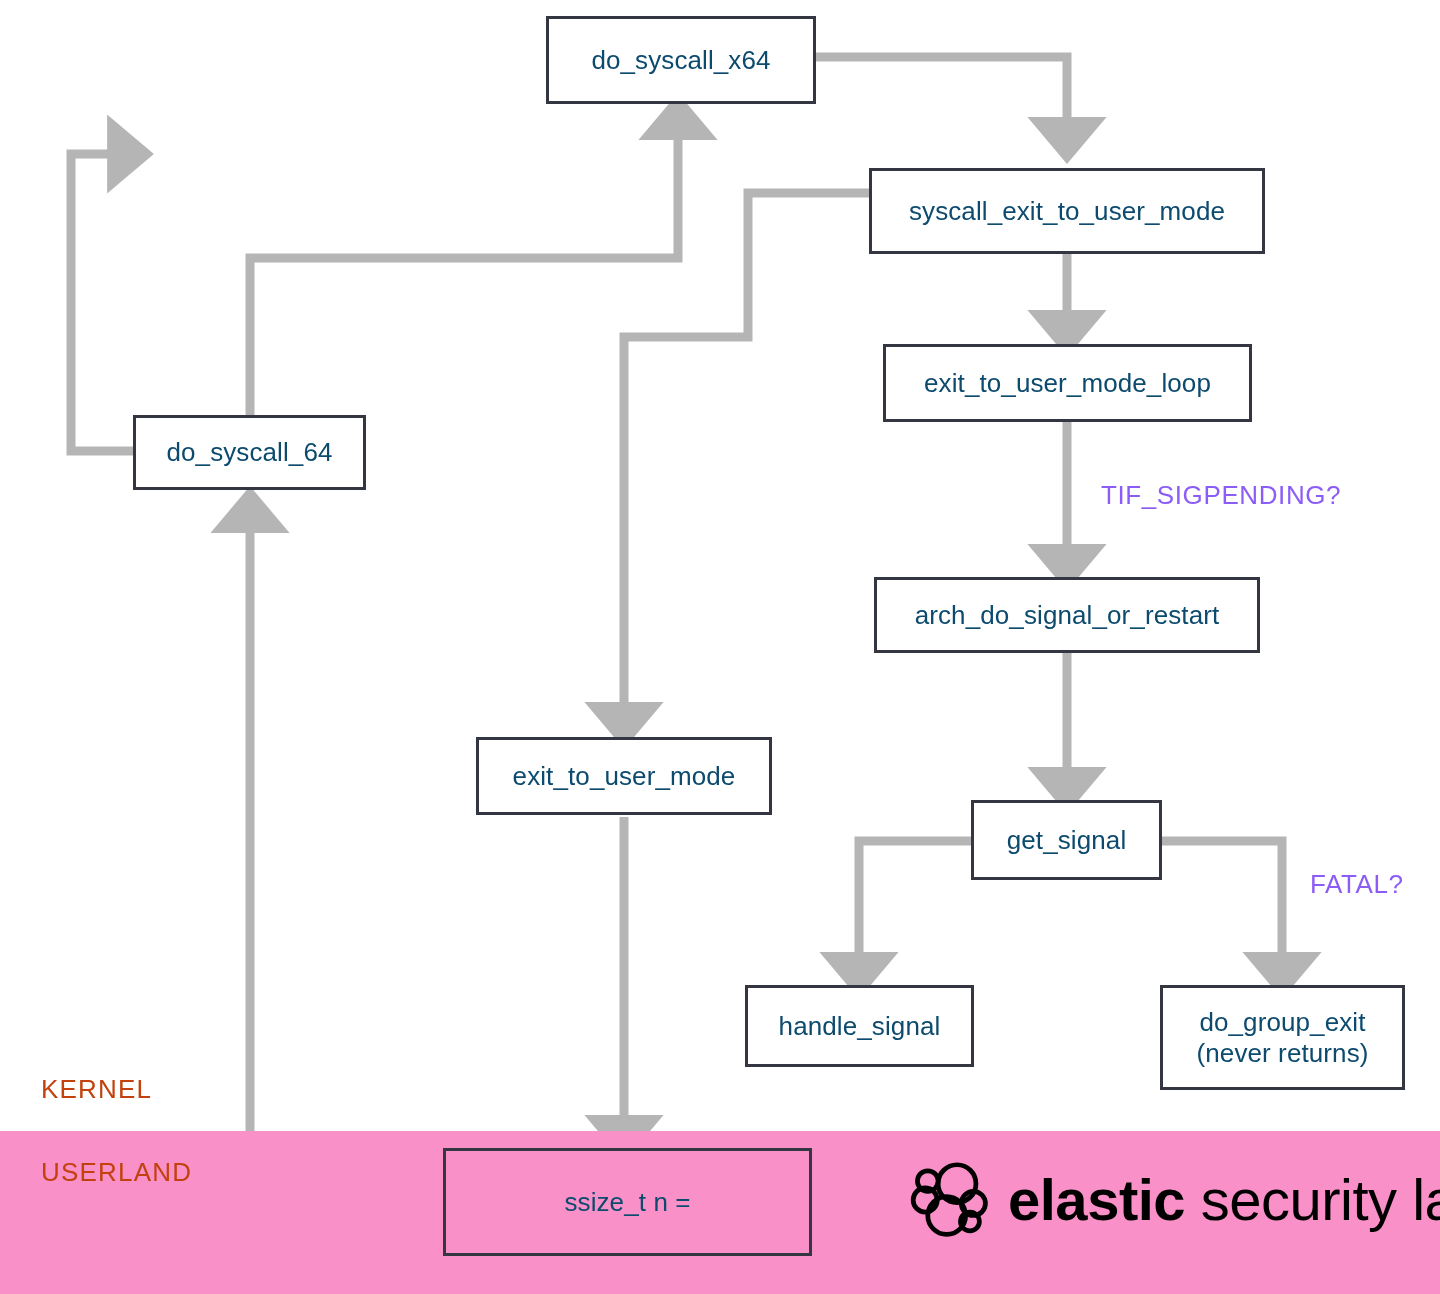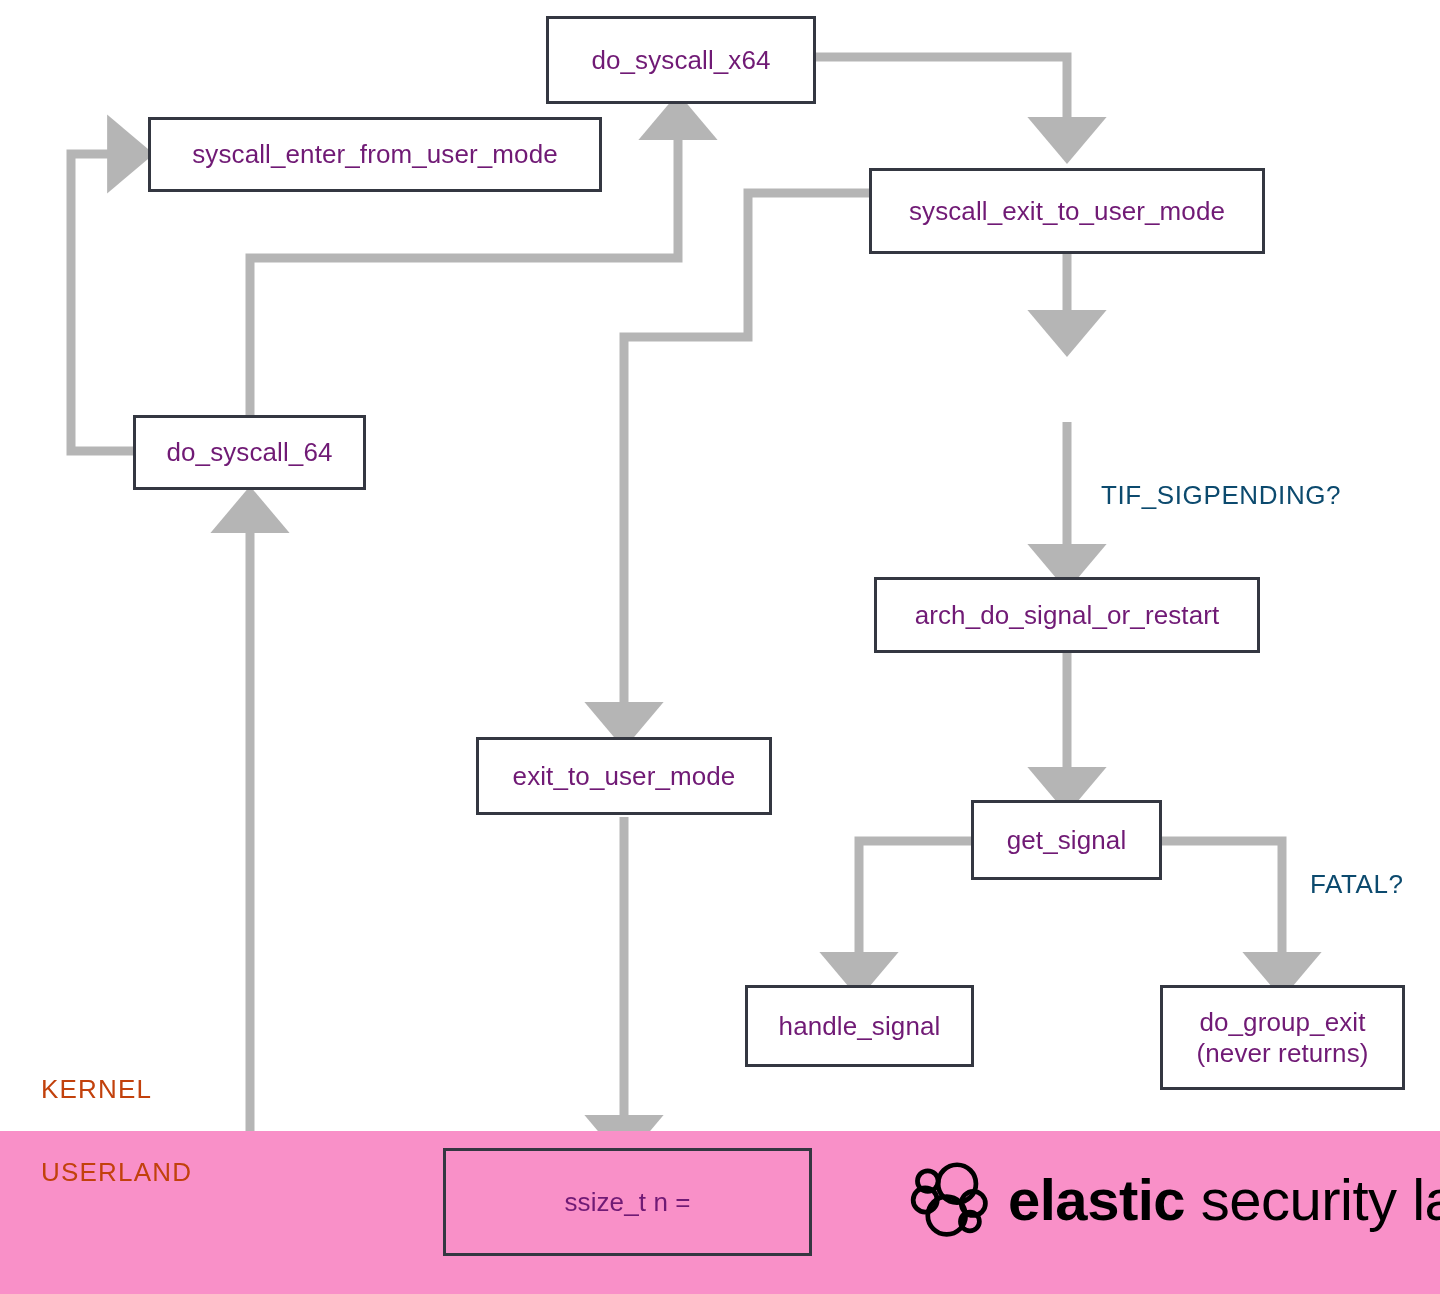--- a/index.html
+++ b/index.html
@@ -26,32 +26,32 @@
   }
   .node {
     position: absolute;
     box-sizing: border-box;
     border: 3px solid #343741;
     background: #ffffff;
     display: flex;
     align-items: center;
     justify-content: center;
     text-align: center;
-    color: #701a75;
+    color: #0c4a6e;
     font-size: 26px;
     line-height: 1.18;
     letter-spacing: 0.1px;
     z-index: 5;
   }
   .node.userland-node {
     background: #F990C8;
   }
   .edge-label {
     position: absolute;
-    color: #0c4a6e;
+    color: #8b5cf6;
     font-size: 26px;
     letter-spacing: 0.6px;
     z-index: 6;
     white-space: nowrap;
   }
   .zone-label {
     position: absolute;
     color: #c2410c;
     font-size: 26px;
     letter-spacing: 1.2px;
@@ -128,28 +128,28 @@
       <path d="M 1162 841 L 1282 841 L 1282 980"></path>
 
       <path d="M 624 817 L 624 1143"></path>
     </g>
   </svg>
 
   <div class="node" style="left:546px; top:16px; width:270px; height:88px;">
     <span>do_syscall_x64</span>
   </div>
 
-  <div class="node" style="left:148px; top:117px; width:454px; height:75px;">
-    <span>syscall_enter_from_user_mode</span>
-  </div>
 
   <div class="node" style="left:869px; top:168px; width:396px; height:86px;">
     <span>syscall_exit_to_user_mode</span>
   </div>
 
+  <div class="node" style="left:883px; top:344px; width:369px; height:78px;">
+    <span>exit_to_user_mode_loop</span>
+  </div>
 
   <div class="node" style="left:133px; top:415px; width:233px; height:75px;">
     <span>do_syscall_64</span>
   </div>
 
   <div class="node" style="left:476px; top:737px; width:296px; height:78px;">
     <span>exit_to_user_mode</span>
   </div>
 
   <div class="node" style="left:874px; top:577px; width:386px; height:76px;">

